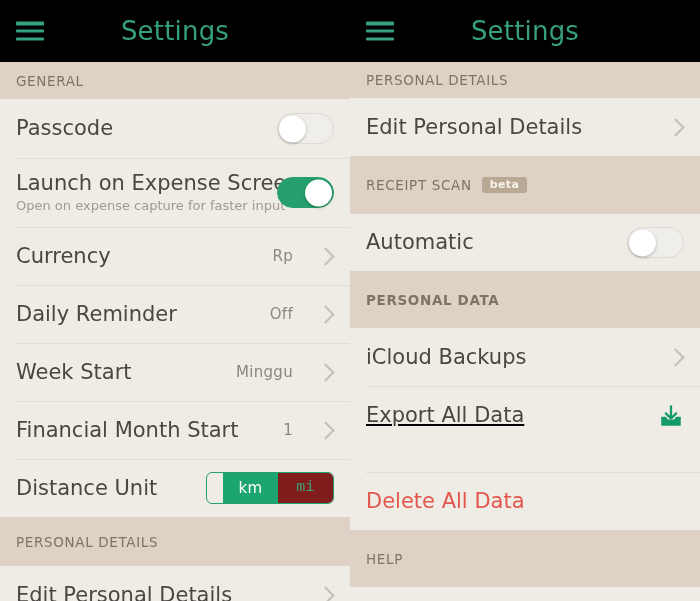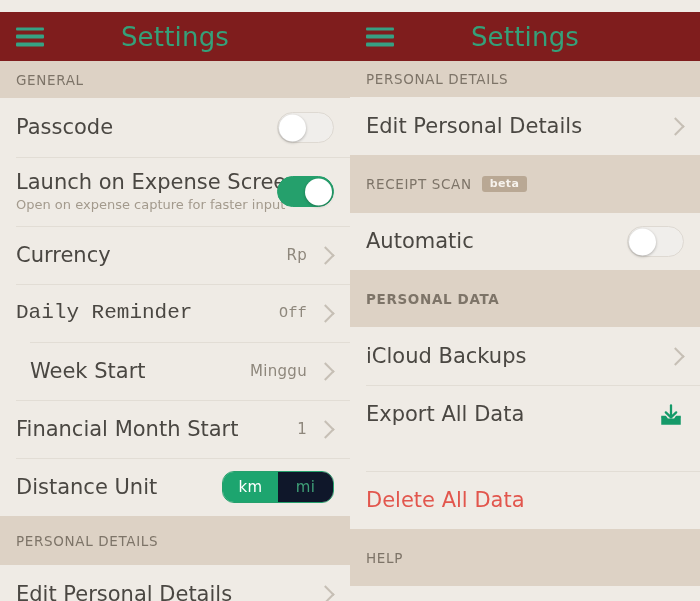--- a/index.html
+++ b/index.html
@@ -7,23 +7,22 @@
     width:700px;height:601px;overflow:hidden;
     font-family:"DejaVu Sans","Liberation Sans",sans-serif;
     background:#efebe5;
     -webkit-font-smoothing:antialiased;
   }
   .screens{display:flex;width:700px;height:601px;}
   .panel{width:350px;height:601px;overflow:hidden;position:relative;background:#efebe5;}
 
   
   .navbar{
-    height:49px;background:#7f1d1d;display:flex;align-items:center;
+    height:62px;background:#000000;display:flex;align-items:center;
     position:relative;
-    margin-top:12px;
   }
   .hamburger{
     position:absolute;left:16px;top:50%;transform:translateY(-50%);
     width:28px;height:19px;display:flex;flex-direction:column;
     justify-content:space-between;cursor:pointer;
   }
   .hamburger span{display:block;height:3.5px;width:100%;background:#36a284;border-radius:1px;}
   .panel.right .hamburger span{background:#37a083;}
   .nav-title{
     width:100%;text-align:center;color:#35a079;
@@ -59,21 +58,21 @@
     background:#e2ddd5;
   }
   .row-text{flex:1;min-width:0;display:flex;flex-direction:column;justify-content:center;}
   .row-title{
     font-size:21px;color:#4a4742;font-weight:400;line-height:1.15;white-space:nowrap;
   }
   .row-title.danger{color:#e2564d;}
   .row-sub{
     font-size:13px;color:#a39a8d;margin-top:4px;line-height:1.15;white-space:nowrap;
   }
-  .row-right{display:flex;align-items:center;gap:10px;flex:0 0 auto;}
+  .row-right{display:flex;align-items:center;gap:24px;flex:0 0 auto;}
   .row-value{font-size:15px;color:#8e877c;letter-spacing:.3px;}
   .chev{
     display:inline-block;width:11px;height:11px;
     border-right:2.4px solid #c6bfb5;border-top:2.4px solid #c6bfb5;
     transform:rotate(45deg);margin-left:2px;margin-right:2px;
   }
 
   
   .toggle{
     width:57px;height:31px;border-radius:16px;position:relative;
@@ -84,29 +83,29 @@
   .knob{
     position:absolute;top:50%;transform:translateY(-50%);
     width:27px;height:27px;border-radius:50%;background:#fff;
     box-shadow:0 1px 3px rgba(0,0,0,.28);
   }
   .toggle.off .knob{left:1px;}
   .toggle.on .knob{right:1px;}
 
   
   .segmented{
-    display:flex;border:1.6px solid #25a06c;border-radius:12px;overflow:hidden;
-    flex:0 0 auto;cursor:pointer;
+    display:flex;border:1.6px solid #25a06c;border-radius:6px;overflow:hidden;
+    flex:0 0 auto;cursor:pointer;padding-left:16px;
   }
   .seg{
     font-size:15px;padding:6px 0;width:55px;text-align:center;
     letter-spacing:.3px;
   }
   .seg.active{background:#1da56f;color:#fff;}
-  .seg.idle{background:#0f172a;color:#3f9f77;}
+  .seg.idle{background:#7f1d1d;color:#3f9f77;font-family:Liberation Mono, monospace;}
 
   
   .export-icon{width:26px;height:26px;display:block;flex:0 0 auto;}
 </style>
 </head>
 <body>
 
 <div class="screens">
 
   <div class="panel left">
@@ -150,31 +149,31 @@
     <div class="row" style="height:58px;">
       <div class="row-text">
         <div class="row-title">Currency</div>
       </div>
       <div class="row-right">
         <span class="row-value">Rp</span>
         <span class="chev"></span>
       </div>
     </div>
 
-    <div class="row" style="height:58px;font-family:Liberation Mono, monospace;">
+    <div class="row" style="height:58px;">
       <div class="row-text">
         <div class="row-title">Daily Reminder</div>
       </div>
       <div class="row-right">
         <span class="row-value">Off</span>
         <span class="chev"></span>
       </div>
     </div>
 
-    <div class="row" style="height:58px;margin-left:14px;">
+    <div class="row" style="height:58px;">
       <div class="row-text">
         <div class="row-title">Week Start</div>
       </div>
       <div class="row-right">
         <span class="row-value">Minggu</span>
         <span class="chev"></span>
       </div>
     </div>
 
     <div class="row" style="height:58px;">
@@ -259,21 +258,21 @@
 
     <div class="row" style="height:58px;">
       <div class="row-text">
         <div class="row-title">iCloud Backups</div>
       </div>
       <div class="row-right">
         <span class="chev"></span>
       </div>
     </div>
 
-    <div class="row" style="height:59px;">
+    <div class="row" style="height:59px;text-decoration:underline;">
       <div class="row-text">
         <div class="row-title">Export All Data</div>
       </div>
       <div class="row-right">
         <svg class="export-icon" viewBox="0 0 24 24">
           <path d="M3 13.5 L7 13.5 L8.6 16 L15.4 16 L17 13.5 L21 13.5 L21 21 L3 21 Z" fill="#159a69"></path>
           <path d="M3 13.5 L7 13.5 L8.6 16 L15.4 16 L17 13.5 L21 13.5" fill="none" stroke="#159a69" stroke-width="1.6" stroke-linejoin="round"></path>
           <path d="M7.2 9.6 L12 14.2 L16.8 9.6" fill="none" stroke="#159a69" stroke-width="2.1" stroke-linecap="round" stroke-linejoin="round"></path>
           <path d="M12 3.2 L12 13.4" fill="none" stroke="#159a69" stroke-width="2.1" stroke-linecap="round"></path>
         </svg>

